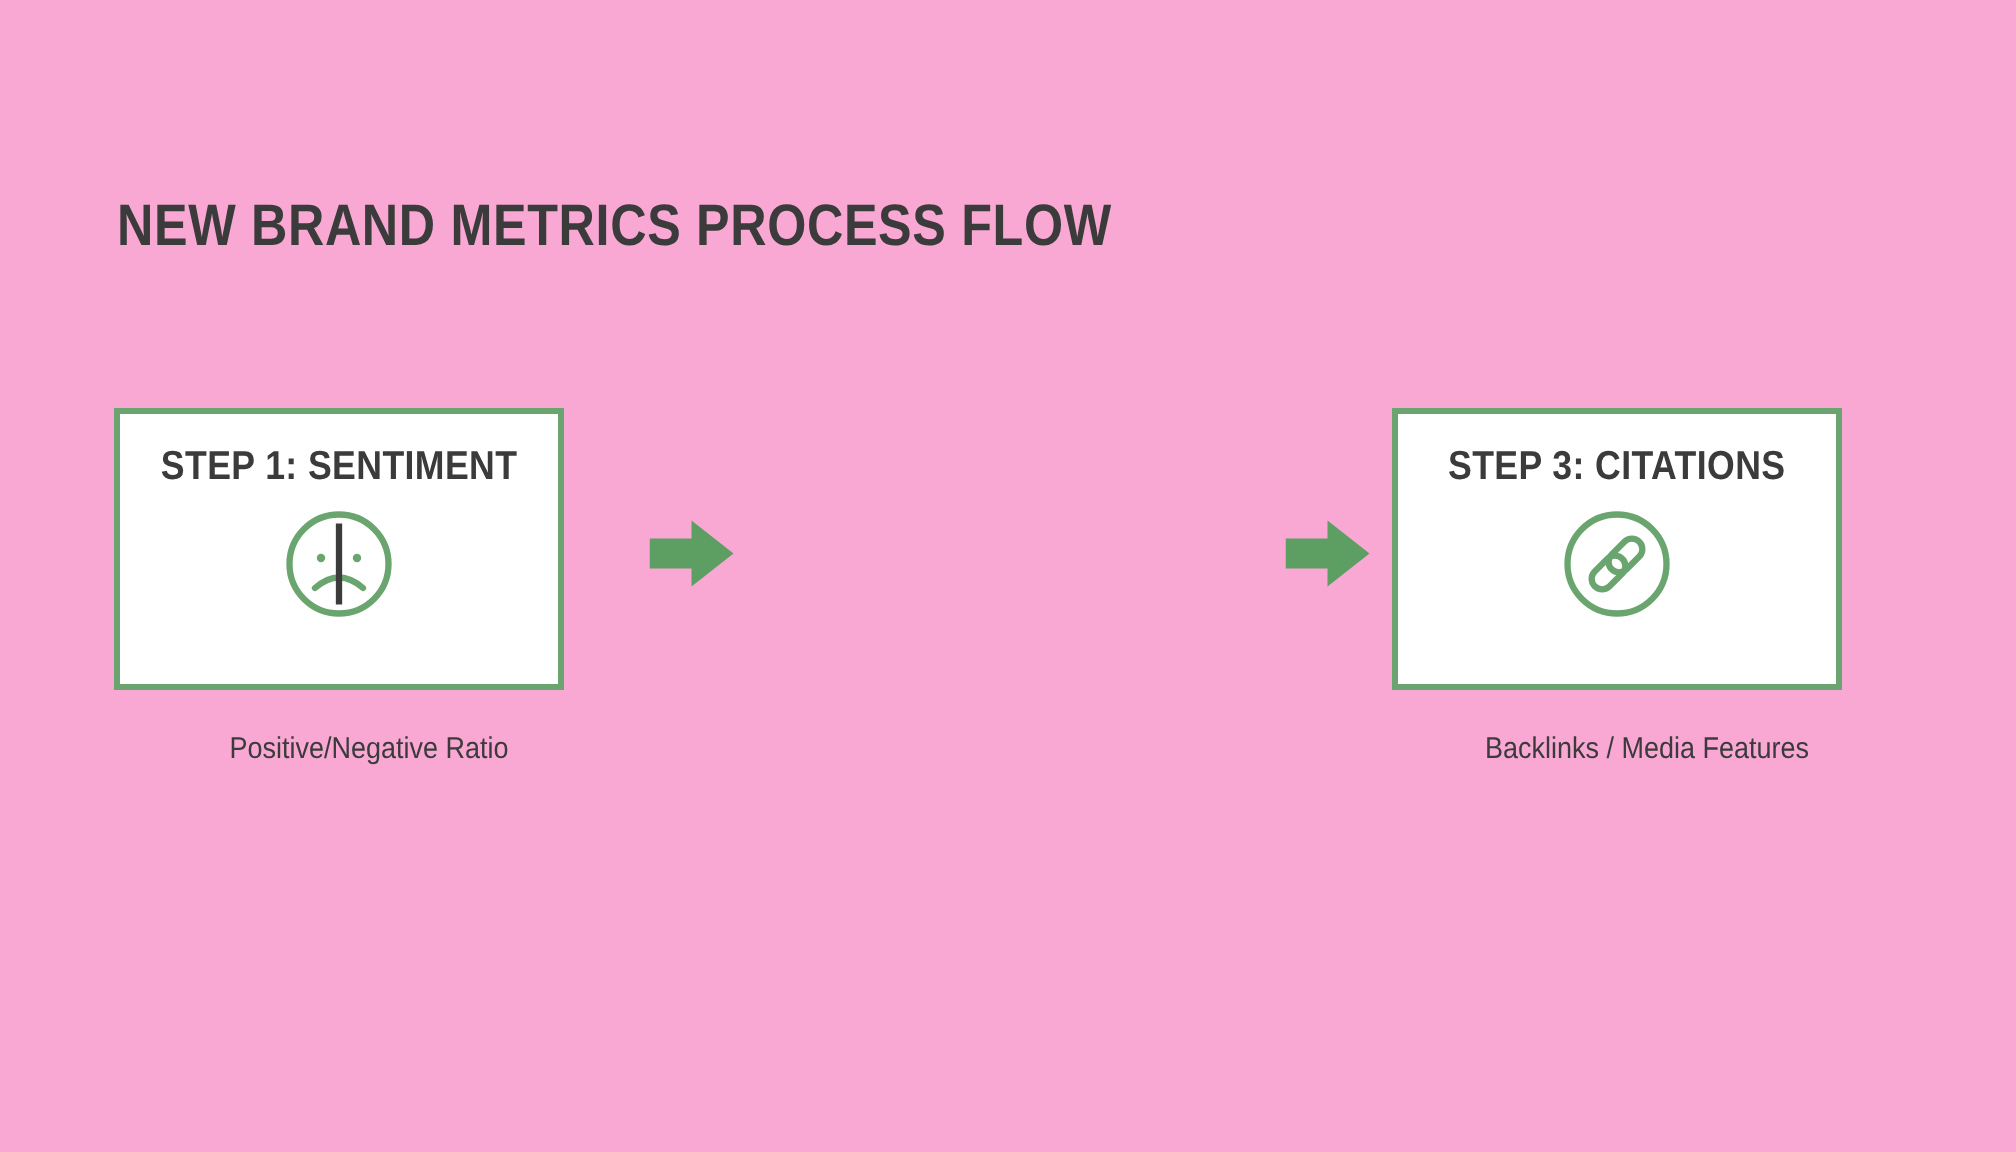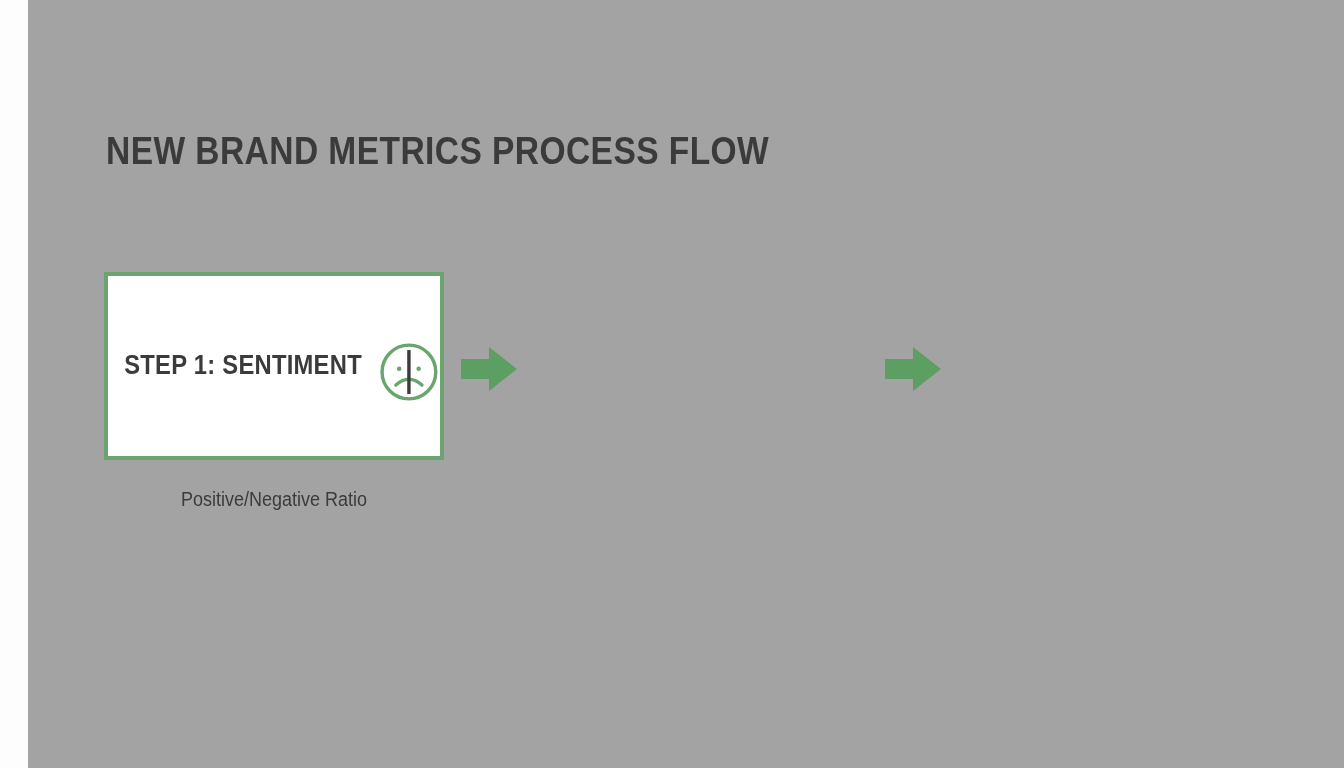--- a/index.html
+++ b/index.html
@@ -11,22 +11,21 @@
     height: 768px;
     background: #fdfdfe;
     font-family: "Liberation Sans", sans-serif;
     overflow: hidden;
     position: relative;
   }
 
   .slide {
     position: absolute;
     inset: 0;
-    background: #a3a3a3;
-    margin-left: 28px;
+    background: #f9a8d4;
   }
 
   
   .slide-title {
     position: absolute;
     left: 78px;
     top: 130px;
     font-family: "Liberation Sans Narrow", "Liberation Sans", sans-serif;
     font-size: 39px;
     font-weight: bold;
@@ -51,27 +50,28 @@
     position: absolute;
     top: 0;
     width: 340px;
   }
   .step-1 { left: 76px; }
   .step-2 { left: 503px; }
   .step-3 { left: 928px; }
 
   .step-card {
     box-sizing: border-box;
-    width: 340px;
+    width: 300px;
     height: 188px;
     border: 4px solid #6aa56f;
     background: #ffffff;
     display: flex;
-    flex-direction: row;
+    flex-direction: column;
     align-items: center;
+    padding-top: 20px;
   }
 
   .step-heading {
     font-family: "Liberation Sans Narrow", "Liberation Sans", sans-serif;
     font-size: 27px;
     font-weight: bold;
     color: #3b3b3b;
     letter-spacing: 0.3px;
     transform: scaleX(0.88);
     white-space: nowrap;
@@ -132,15 +132,28 @@
 
     <svg class="arrow arrow-1" viewBox="0 0 56 48">
       <polygon points="0,14 28,14 28,2 56,24 28,46 28,34 0,34" fill="#5d9e63"></polygon>
     </svg>
 
 
     <svg class="arrow arrow-2" viewBox="0 0 56 48">
       <polygon points="0,14 28,14 28,2 56,24 28,46 28,34 0,34" fill="#5d9e63"></polygon>
     </svg>
 
+    <div class="step step-3">
+      <div class="step-card">
+        <div class="step-heading">STEP 3: CITATIONS</div>
+        <svg class="step-icon" viewBox="0 0 76 76">
+          <circle cx="38" cy="38" r="33" fill="none" stroke="#6aa56f" stroke-width="4.2"></circle>
+          <g transform="rotate(-45 38 38)">
+            <rect x="17" y="31" width="26" height="14" rx="7" fill="none" stroke="#6aa56f" stroke-width="4.2"></rect>
+            <rect x="33" y="31" width="26" height="14" rx="7" fill="none" stroke="#6aa56f" stroke-width="4.2"></rect>
+          </g>
+        </svg>
+      </div>
+      <div class="step-caption">Backlinks / Media Features</div>
+    </div>
 
   </div>
 </div>
 
 </body></html>

